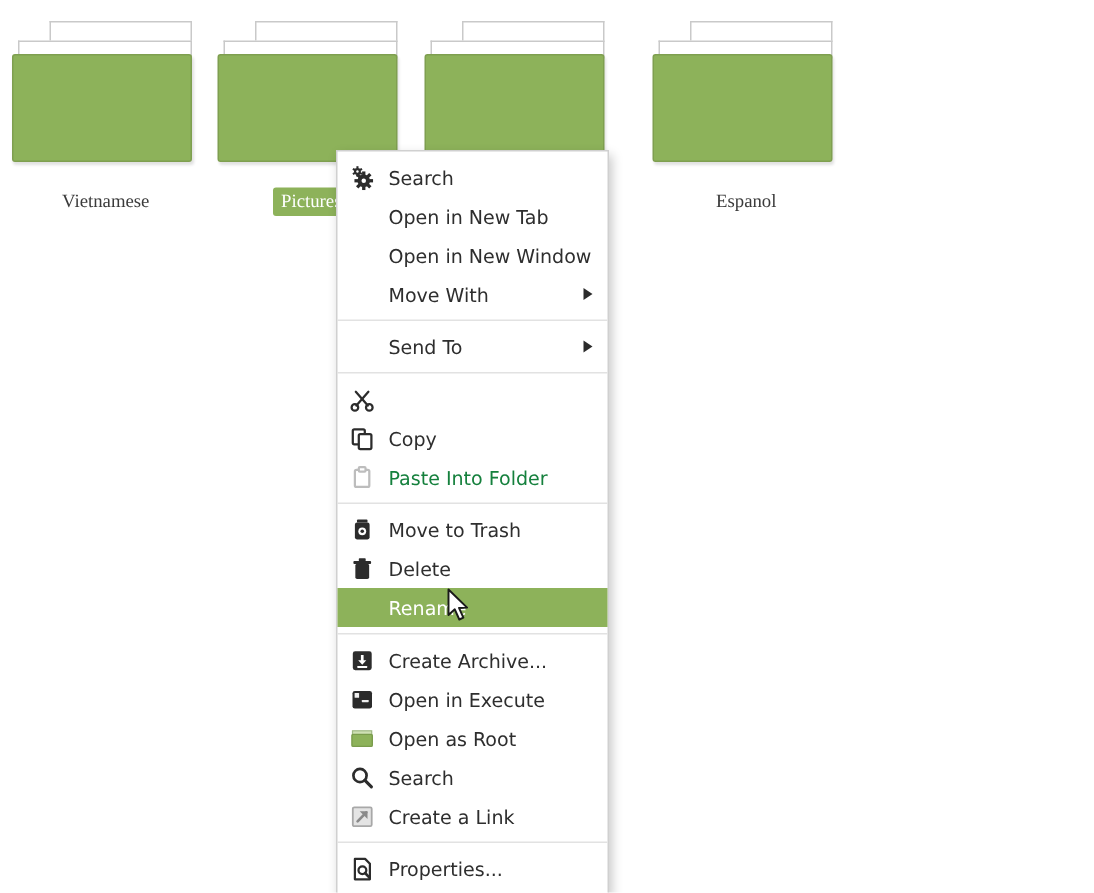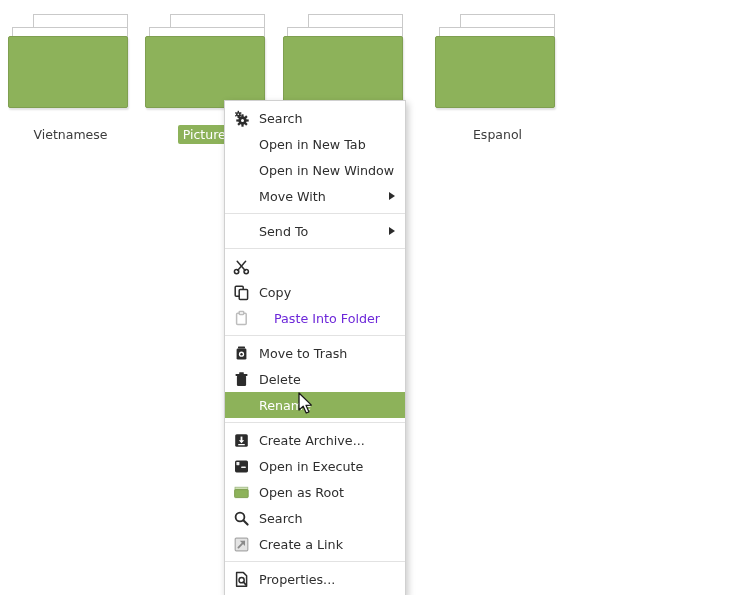--- a/index.html
+++ b/index.html
@@ -20,20 +20,21 @@
     position: absolute;
     left: 0;
     top: 0;
     width: 729px;
     height: 595px;
   }
   .file-item {
     position: absolute;
     width: 137px;
     text-align: center;
+    font-family: Liberation Serif, serif;
   }
   .folder-icon {
     position: relative;
     width: 125px;
     height: 103px;
     margin: 0 auto;
   }
   
   .folder-icon .tab {
     position: absolute;
@@ -105,22 +106,21 @@
     font-size: 12.7px;
     color: #2e2e2e;
     white-space: nowrap;
     box-sizing: border-box;
   }
   .menu-item.highlight {
     background: #8db25a;
     color: #ffffff;
   }
   .menu-item.disabled {
-    color: #6d28d9;
-    text-align: center;
+    color: #15803d;
   }
   .menu-item .mi-icon {
     width: 17px;
     height: 17px;
     margin-right: 9px;
     flex: 0 0 17px;
     display: flex;
     align-items: center;
     justify-content: center;
   }

